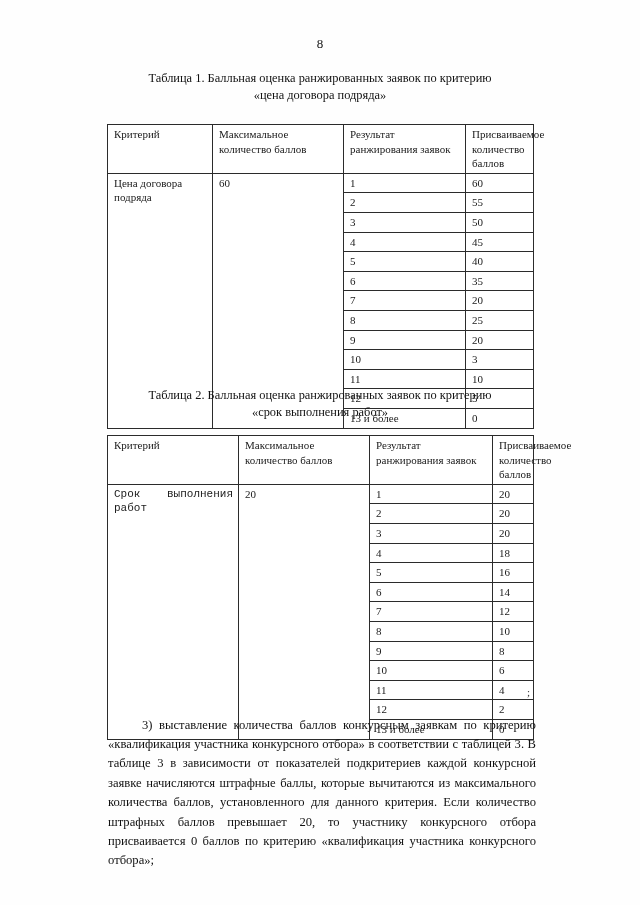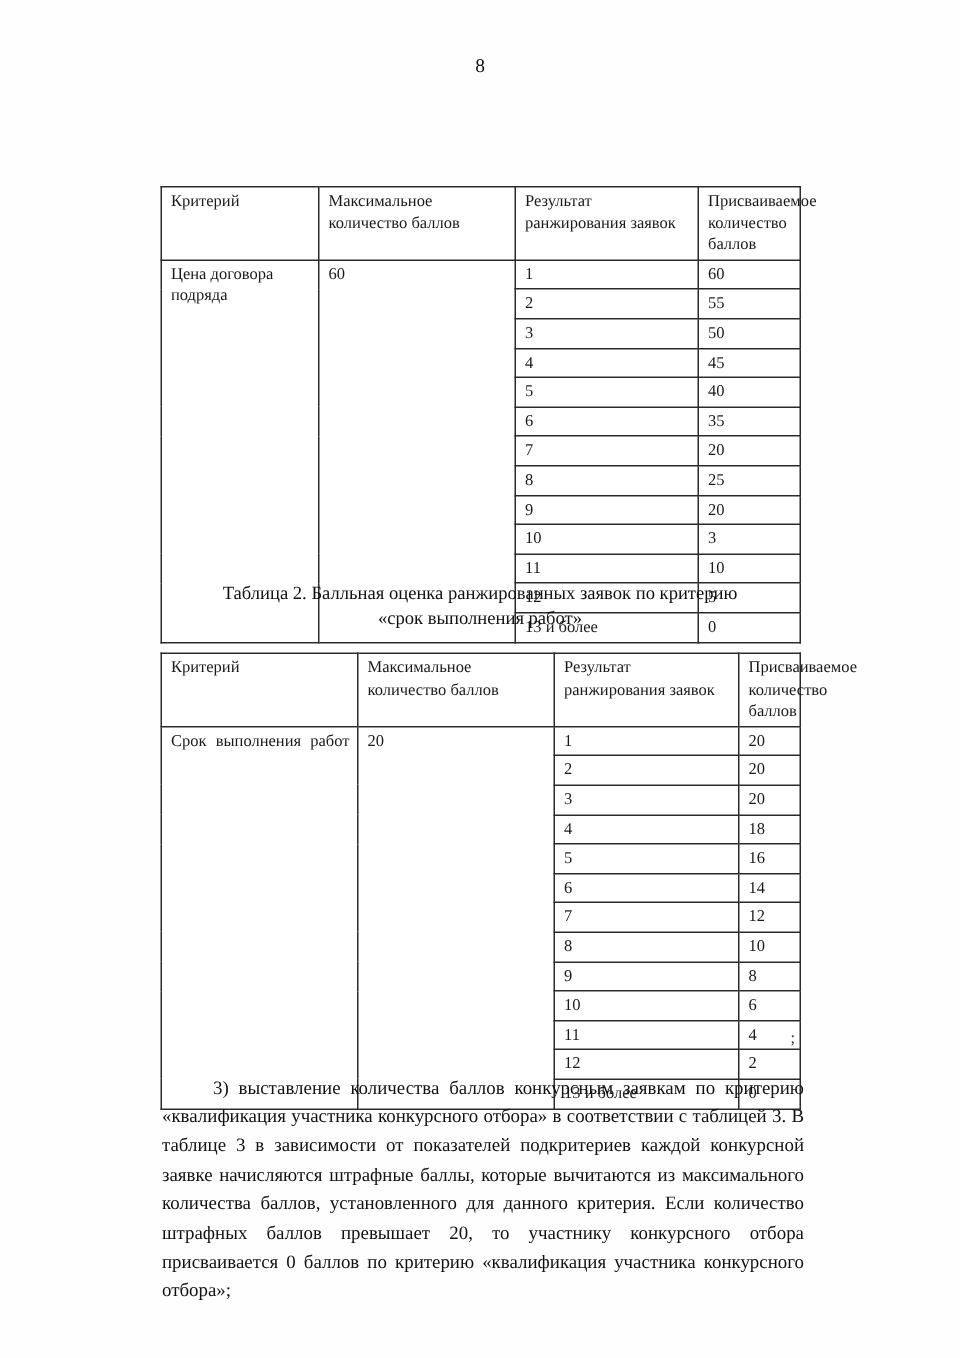--- a/index.html
+++ b/index.html
@@ -83,20 +83,21 @@
   #table-2 col.c4 { width: 41px; }
 
   td.head-cell { }
   td.crit-cell { }
   td.rank-cell { white-space: nowrap; }
   td.score-cell { white-space: nowrap; }
 
   .justify-cell {
     text-align: justify;
     text-align-last: justify;
+    font-family: Liberation Mono, monospace;
   }
 
   
   .slim td { padding-top: 1px; padding-bottom: 1px; margin-top: 28px; }
 
   
   .body-par {
     position: absolute;
     left: 108px;
     top: 703px;
@@ -117,20 +118,24 @@
     color: #333;
   }
 </style>
 </head>
 <body>
 
 <div class="page">
 
   <div class="page-number">8</div>
 
+  <div class="table-caption" id="caption-1">
+    <span class="cap-line">Таблица 1. Балльная оценка ранжированных заявок по критерию</span>
+    <span class="cap-line">«цена договора подряда»</span>
+  </div>
 
   <table class="doc-table" id="table-1">
     <colgroup>
       <col class="c1">
         <col class="c2">
         <col class="c3">
         <col class="c4">
     </colgroup>
     <tbody>
       <tr>

